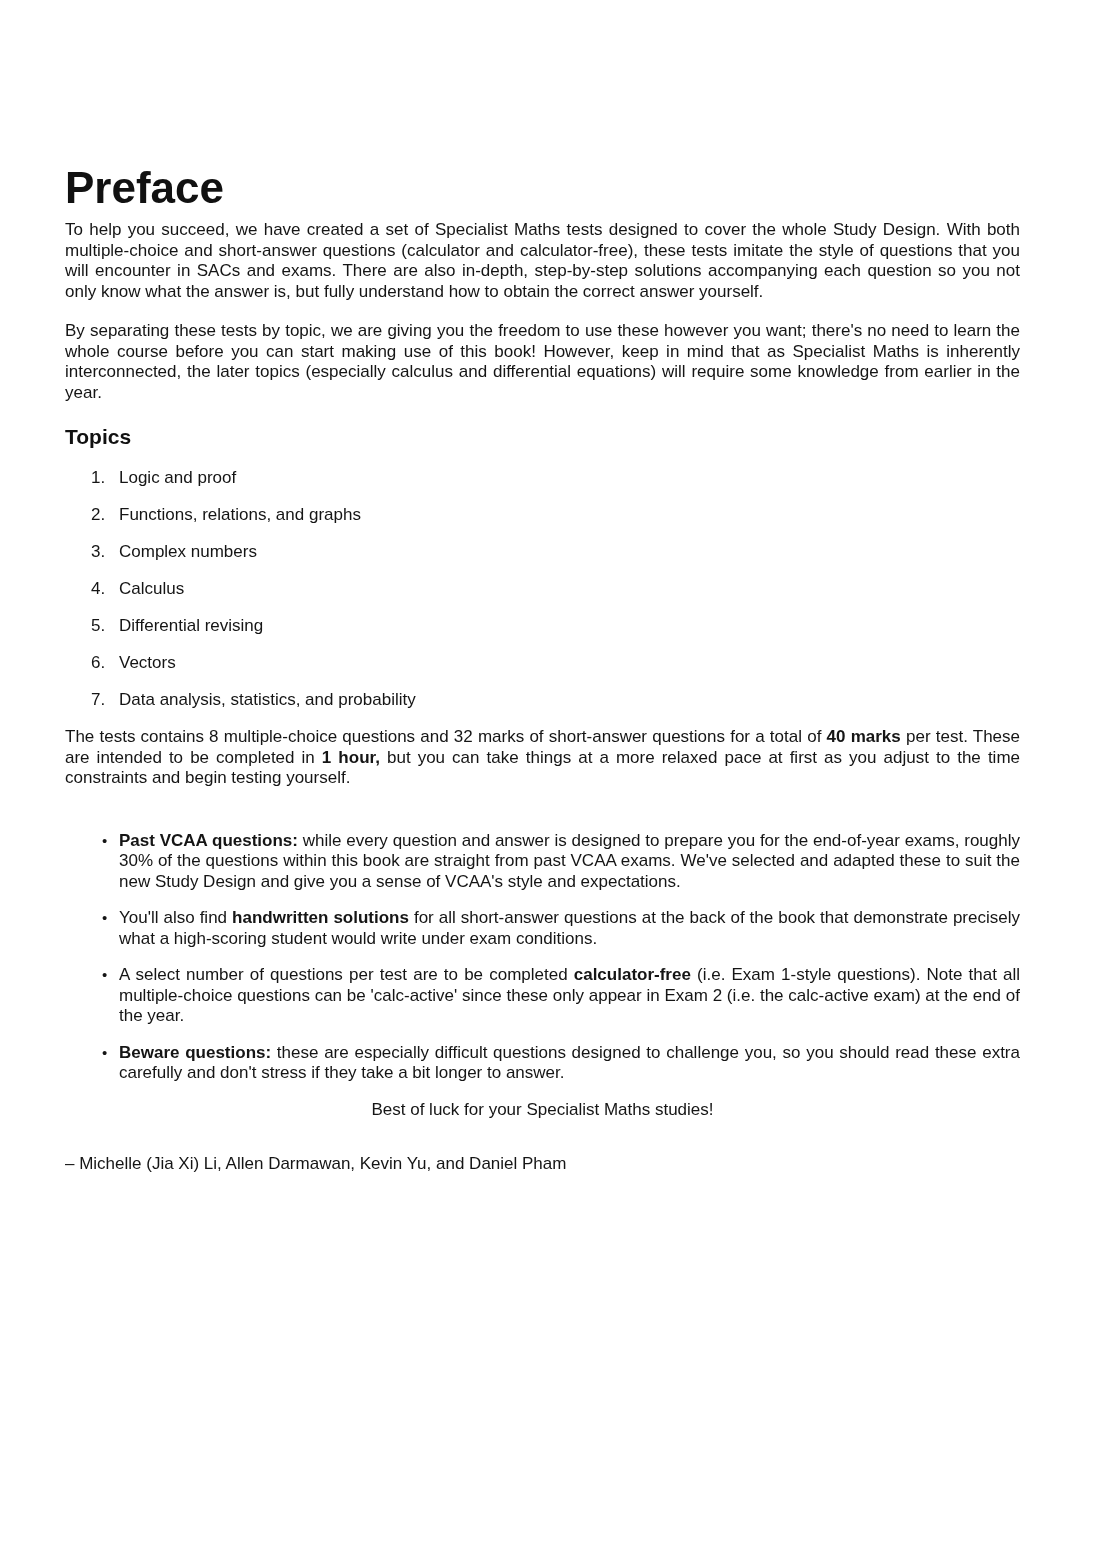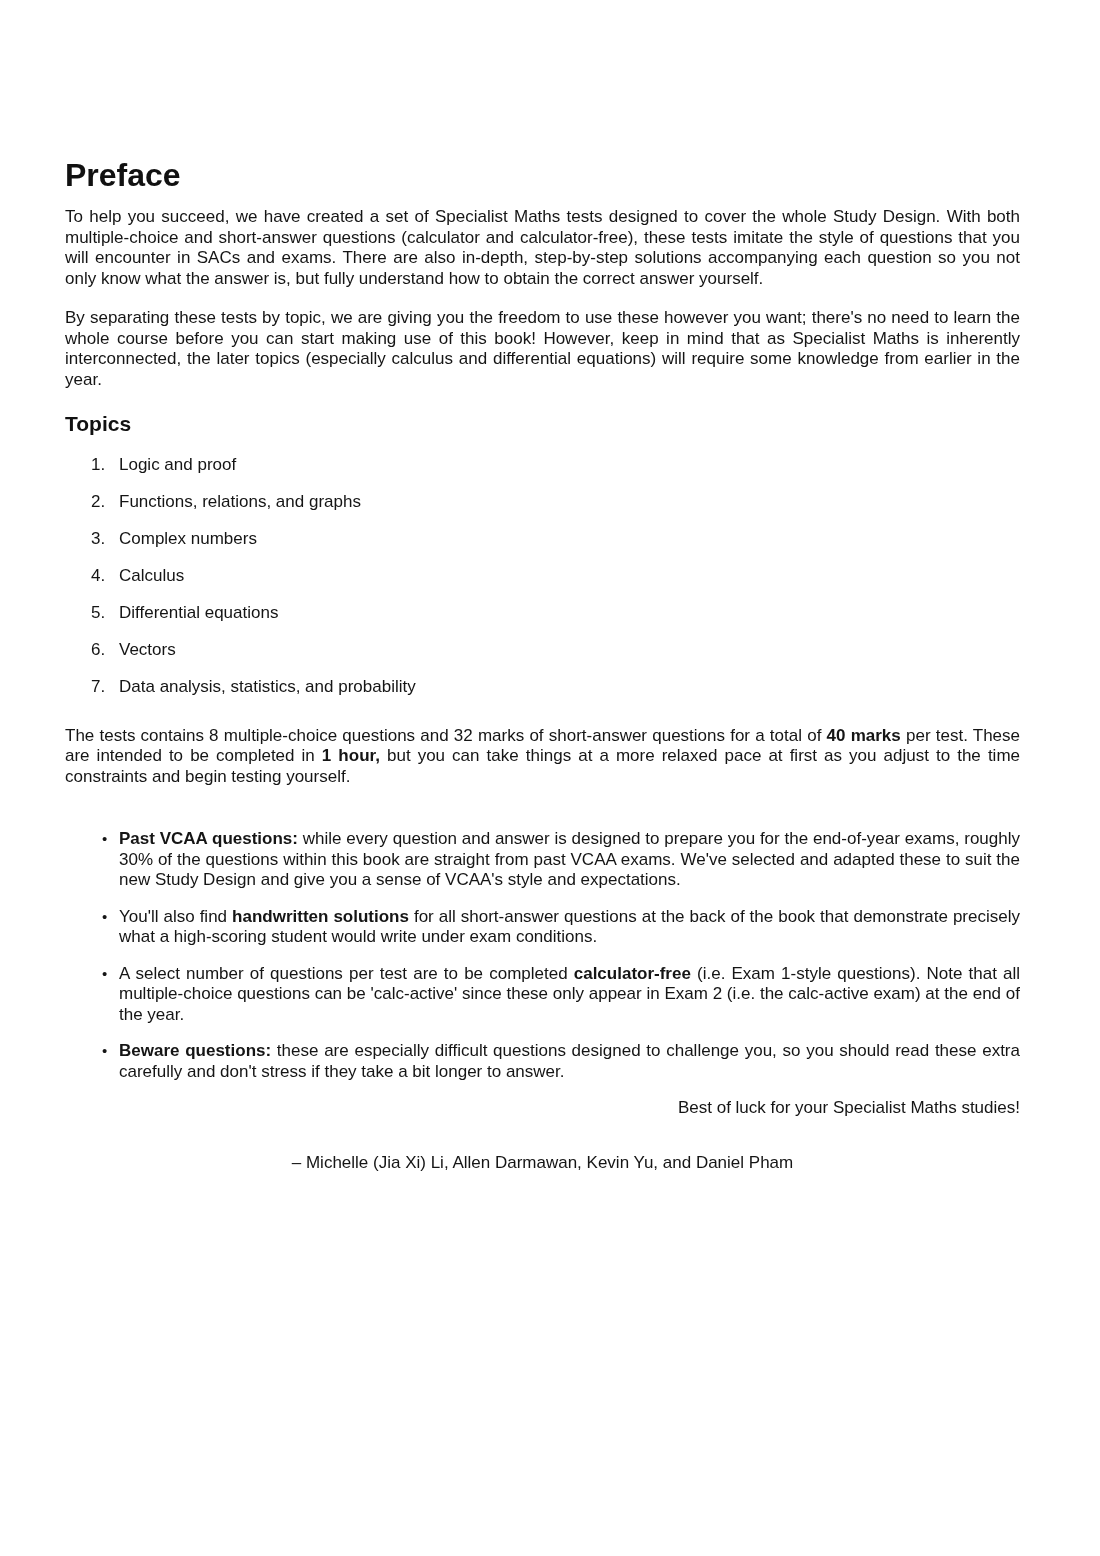--- a/index.html
+++ b/index.html
@@ -10,22 +10,22 @@
     box-sizing: border-box;
     background: #ffffff;
     padding: 157px 80px 0 65px;
     font-family: "Liberation Sans", sans-serif;
     font-size: 17px;
     line-height: 20.5px;
     color: #151515;
     overflow: hidden;
   }
   h1.doc-title {
-    margin: 0 0 14px 0;
-    font-size: 32px;
+    margin: 13px 0 14px 0;
+    font-size: 44px;
     line-height: 36px;
     font-weight: bold;
     color: #111;
   }
   h2.section-title {
     margin: 10px 0 0 0;
     font-size: 21px;
     line-height: 30px;
     font-weight: bold;
     color: #111;
@@ -45,59 +45,59 @@
     position: relative;
     margin: 0 0 16.5px 0;
     text-align: justify;
   }
   ol.topics li::before {
     counter-increment: topicnum;
     content: counter(topicnum) ".";
     position: absolute;
     left: -28px;
   }
-  p.after-list { margin-top: 28px; }
+  p.after-list { margin-top: 16px; }
   ul.features {
     list-style: none;
     margin: 42px 0 0 0;
     padding: 0 0 0 54px;
   }
   ul.features li {
     position: relative;
     margin: 0 0 16px 0;
     text-align: justify;
   }
   ul.features li::before {
     content: "\2022";
     position: absolute;
     left: -17px;
     font-size: 15px;
   }
-  p.closing { margin: 14px 0 0 0; text-align: right; }
-  p.signature { margin: 34px 0 8px 0; text-align: center; }
+  p.closing { margin: 14px 0 0 0; text-align: center; }
+  p.signature { margin: 34px 0 8px 0; text-align: left; }
 </style>
 </head>
 <body>
 
 <div class="page">
   <h1 class="doc-title">Preface</h1>
 
   <div class="paras">
       <p><span>To help you succeed, we have created a set of Specialist Maths tests designed to cover the whole Study Design. With both multiple-choice and short-answer questions (calculator and calculator-free), these tests imitate the style of questions that you will encounter in SACs and exams. There are also in-depth, step-by-step solutions accompanying each question so you not only know what the answer is, but fully understand how to obtain the correct answer yourself.</span></p>
       <p><span>By separating these tests by topic, we are giving you the freedom to use these however you want; there's no need to learn the whole course before you can start making use of this book! However, keep in mind that as Specialist Maths is inherently interconnected, the later topics (especially calculus and differential equations) will require some knowledge from earlier in the year.</span></p>
     </div>
 
   <h2 class="section-title">Topics</h2>
 
   <ol class="topics">
       <li>Logic and proof</li>
       <li>Functions, relations, and graphs</li>
       <li>Complex numbers</li>
       <li>Calculus</li>
-      <li>Differential equations</li>
+      <li>Differential revising</li>
       <li>Vectors</li>
       <li>Data analysis, statistics, and probability</li>
     </ol>
 
   <p class="body-p after-list"><span>The tests contains 8 multiple-choice questions and 32 marks of short-answer questions for a total of </span><b>40 marks</b><span> per test. These are intended to be completed in </span><b>1 hour,</b><span> but you can take things at a more relaxed pace at first as you adjust to the time constraints and begin testing yourself.</span></p>
 
 
   <ul class="features">
       <li><b>Past VCAA questions:</b><span> while every question and answer is designed to prepare you for the end-of-year exams, roughly 30% of the questions within this book are straight from past VCAA exams. We've selected and adapted these to suit the new Study Design and give you a sense of VCAA's style and expectations.</span></li>
       <li><span>You'll also find </span><b>handwritten solutions</b><span> for all short-answer questions at the back of the book that demonstrate precisely what a high-scoring student would write under exam conditions.</span></li>

